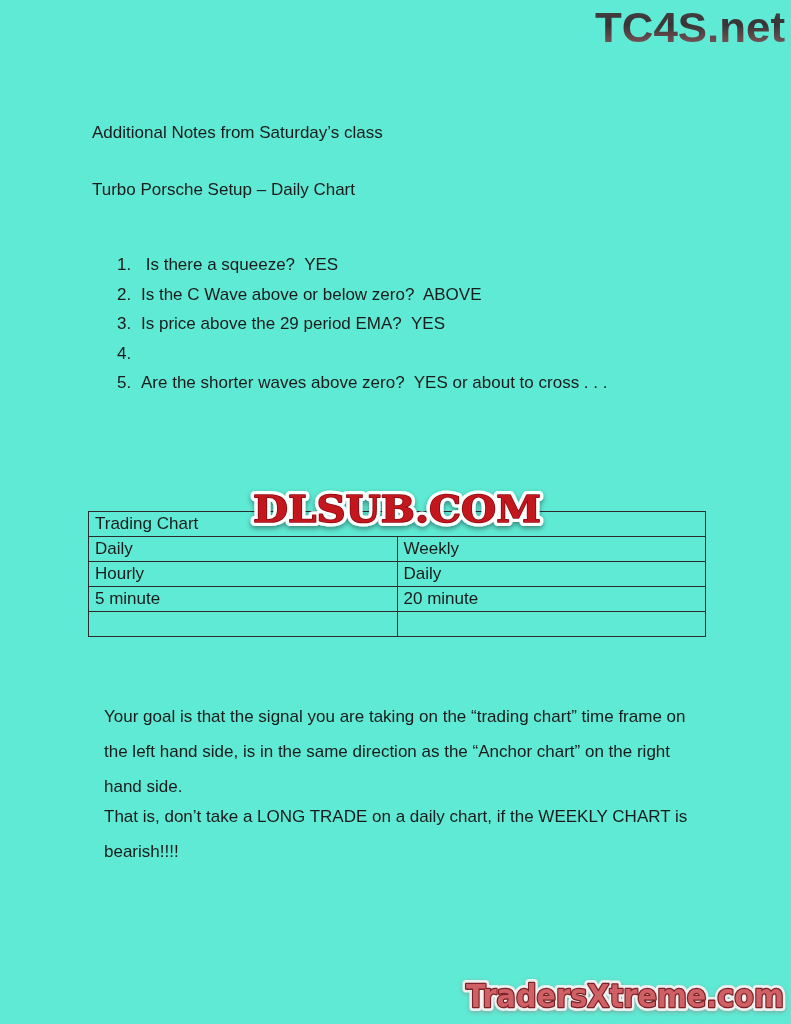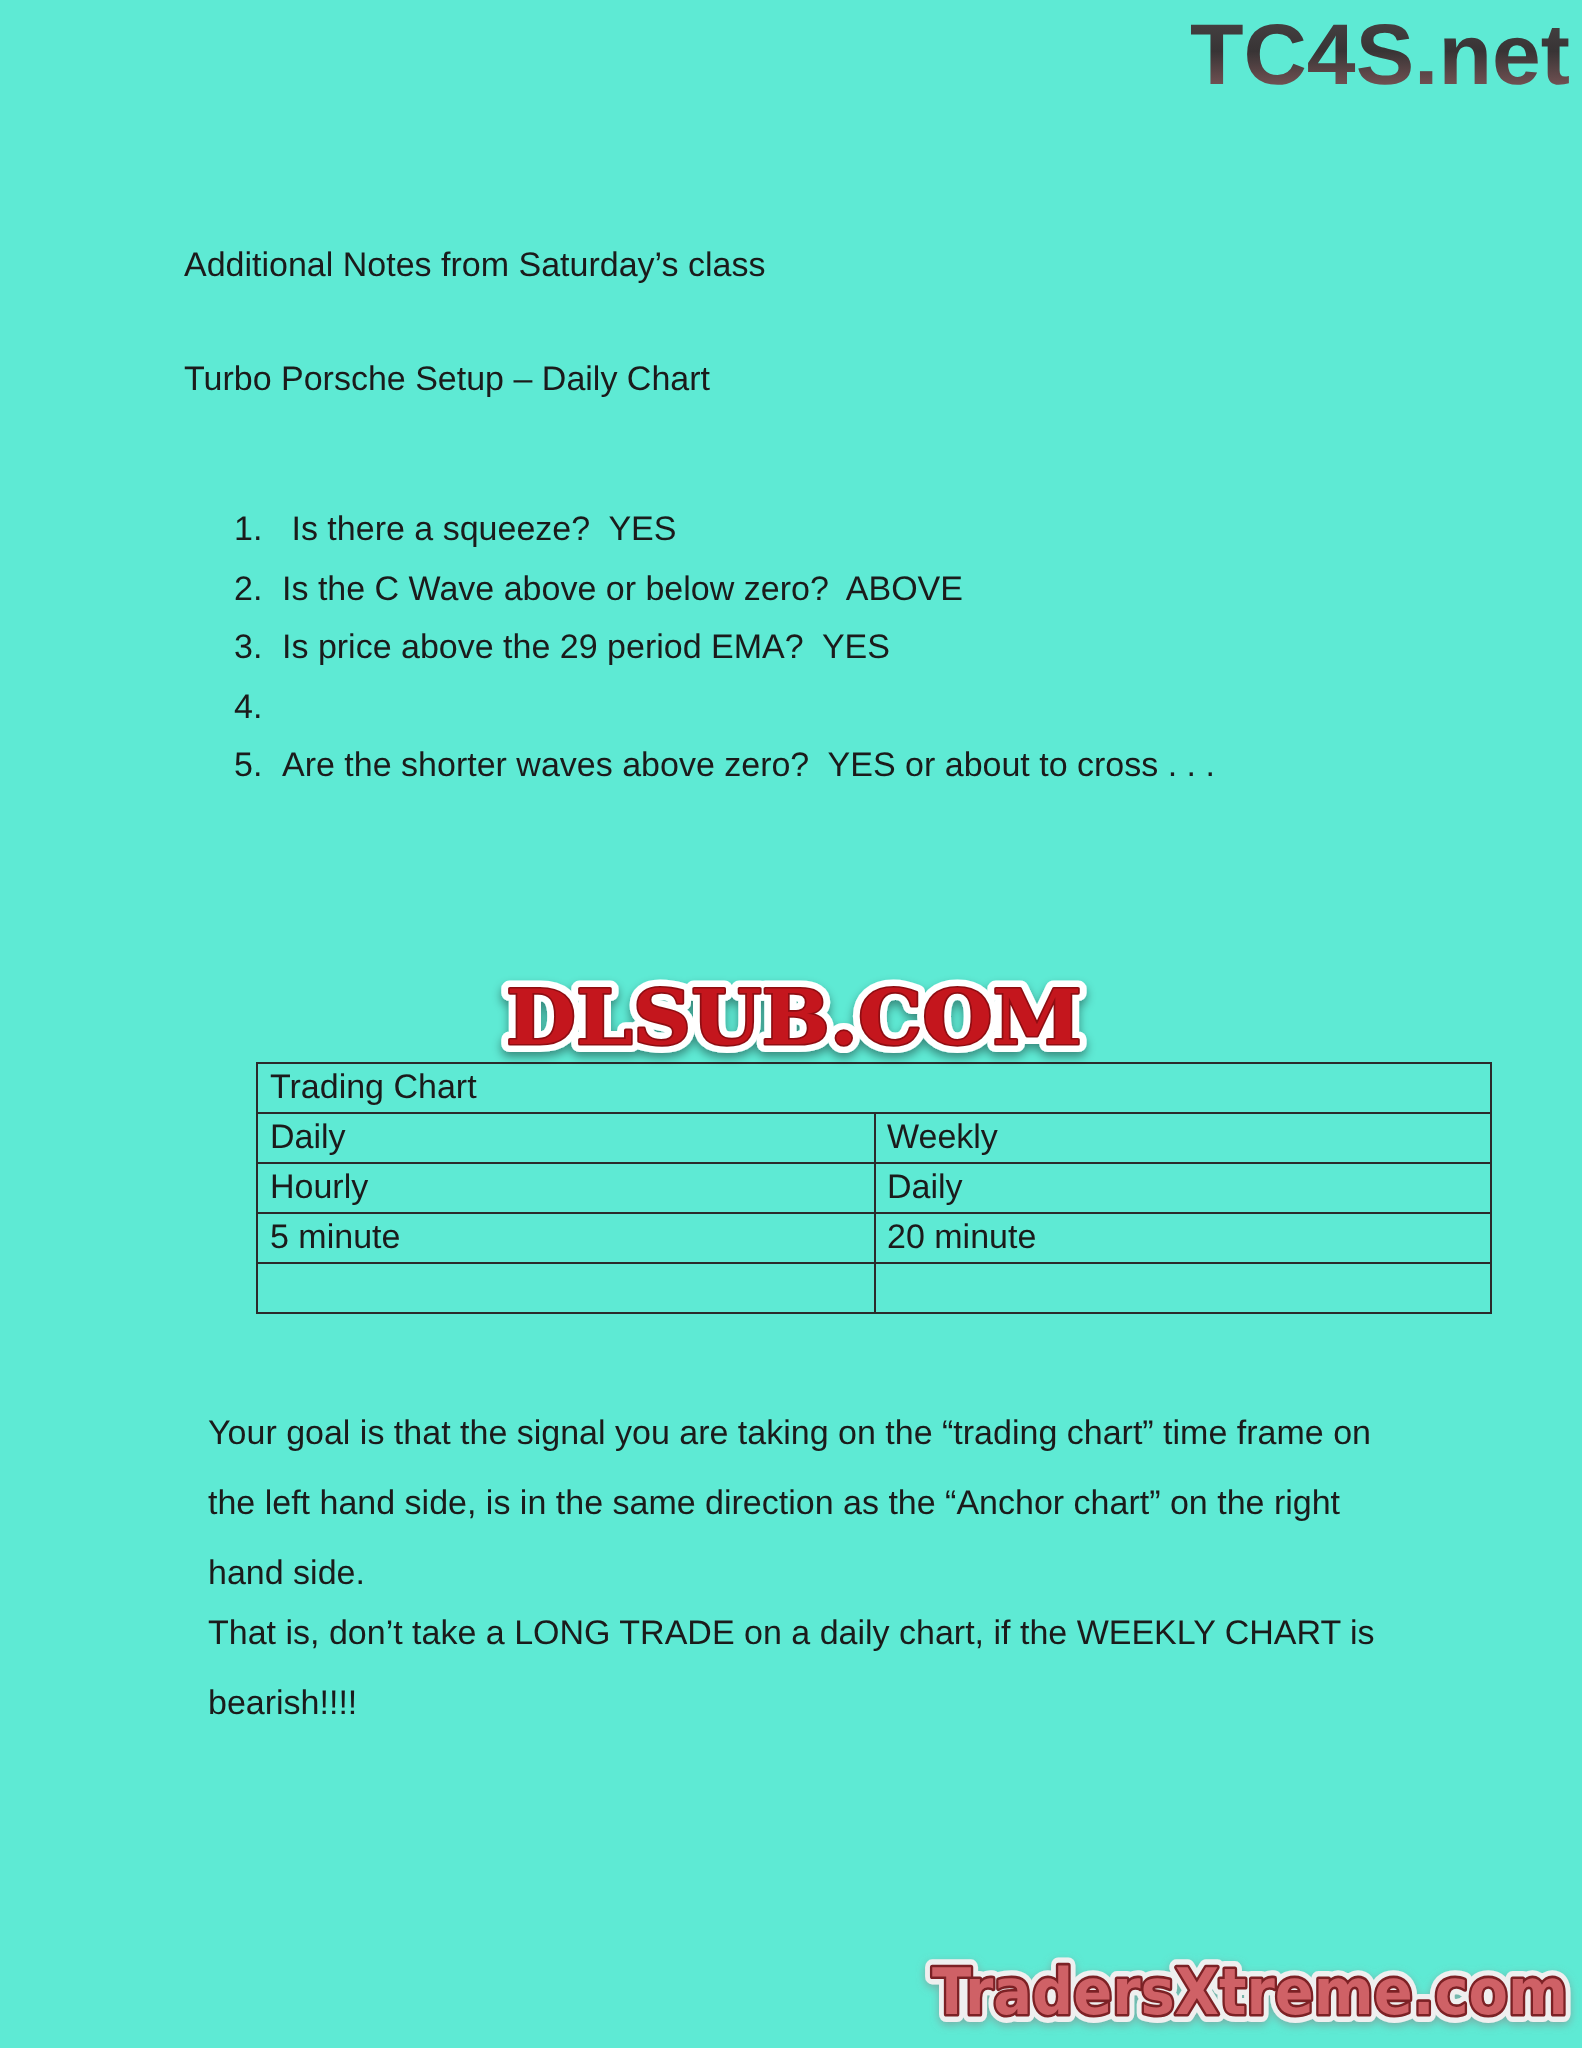--- a/index.html
+++ b/index.html
@@ -17,21 +17,21 @@
   .tc4s-logo   { left:590px; top:1px; }
   .heading     { left:92px; font-size:17px; white-space:pre-wrap; }
   .h-intro     { top:83px;margin-top:40px; }
   .h-subtitle  { top:180px; }
 
   .checklist   { left:117px; top:255px; font-size:17px; }
   .cl-item     { display:flex; height:29.5px; align-items:flex-start; }
   .cl-num      { width:24px; flex:none; }
   .cl-text     { white-space:pre-wrap; }
 
-  .tbl-wrap    { left:88px; top:531px;margin-left:40px; }
+  .tbl-wrap    { left:88px; top:511px; }
   table.tchart { border-collapse:collapse; table-layout:fixed; width:618px; }
   table.tchart td {
     border:1px solid #2b2b2b;
     height:24px;
     padding:0 6px;
     font-size:17px;
     vertical-align:middle;
     white-space:nowrap;
     overflow:hidden;
   }

